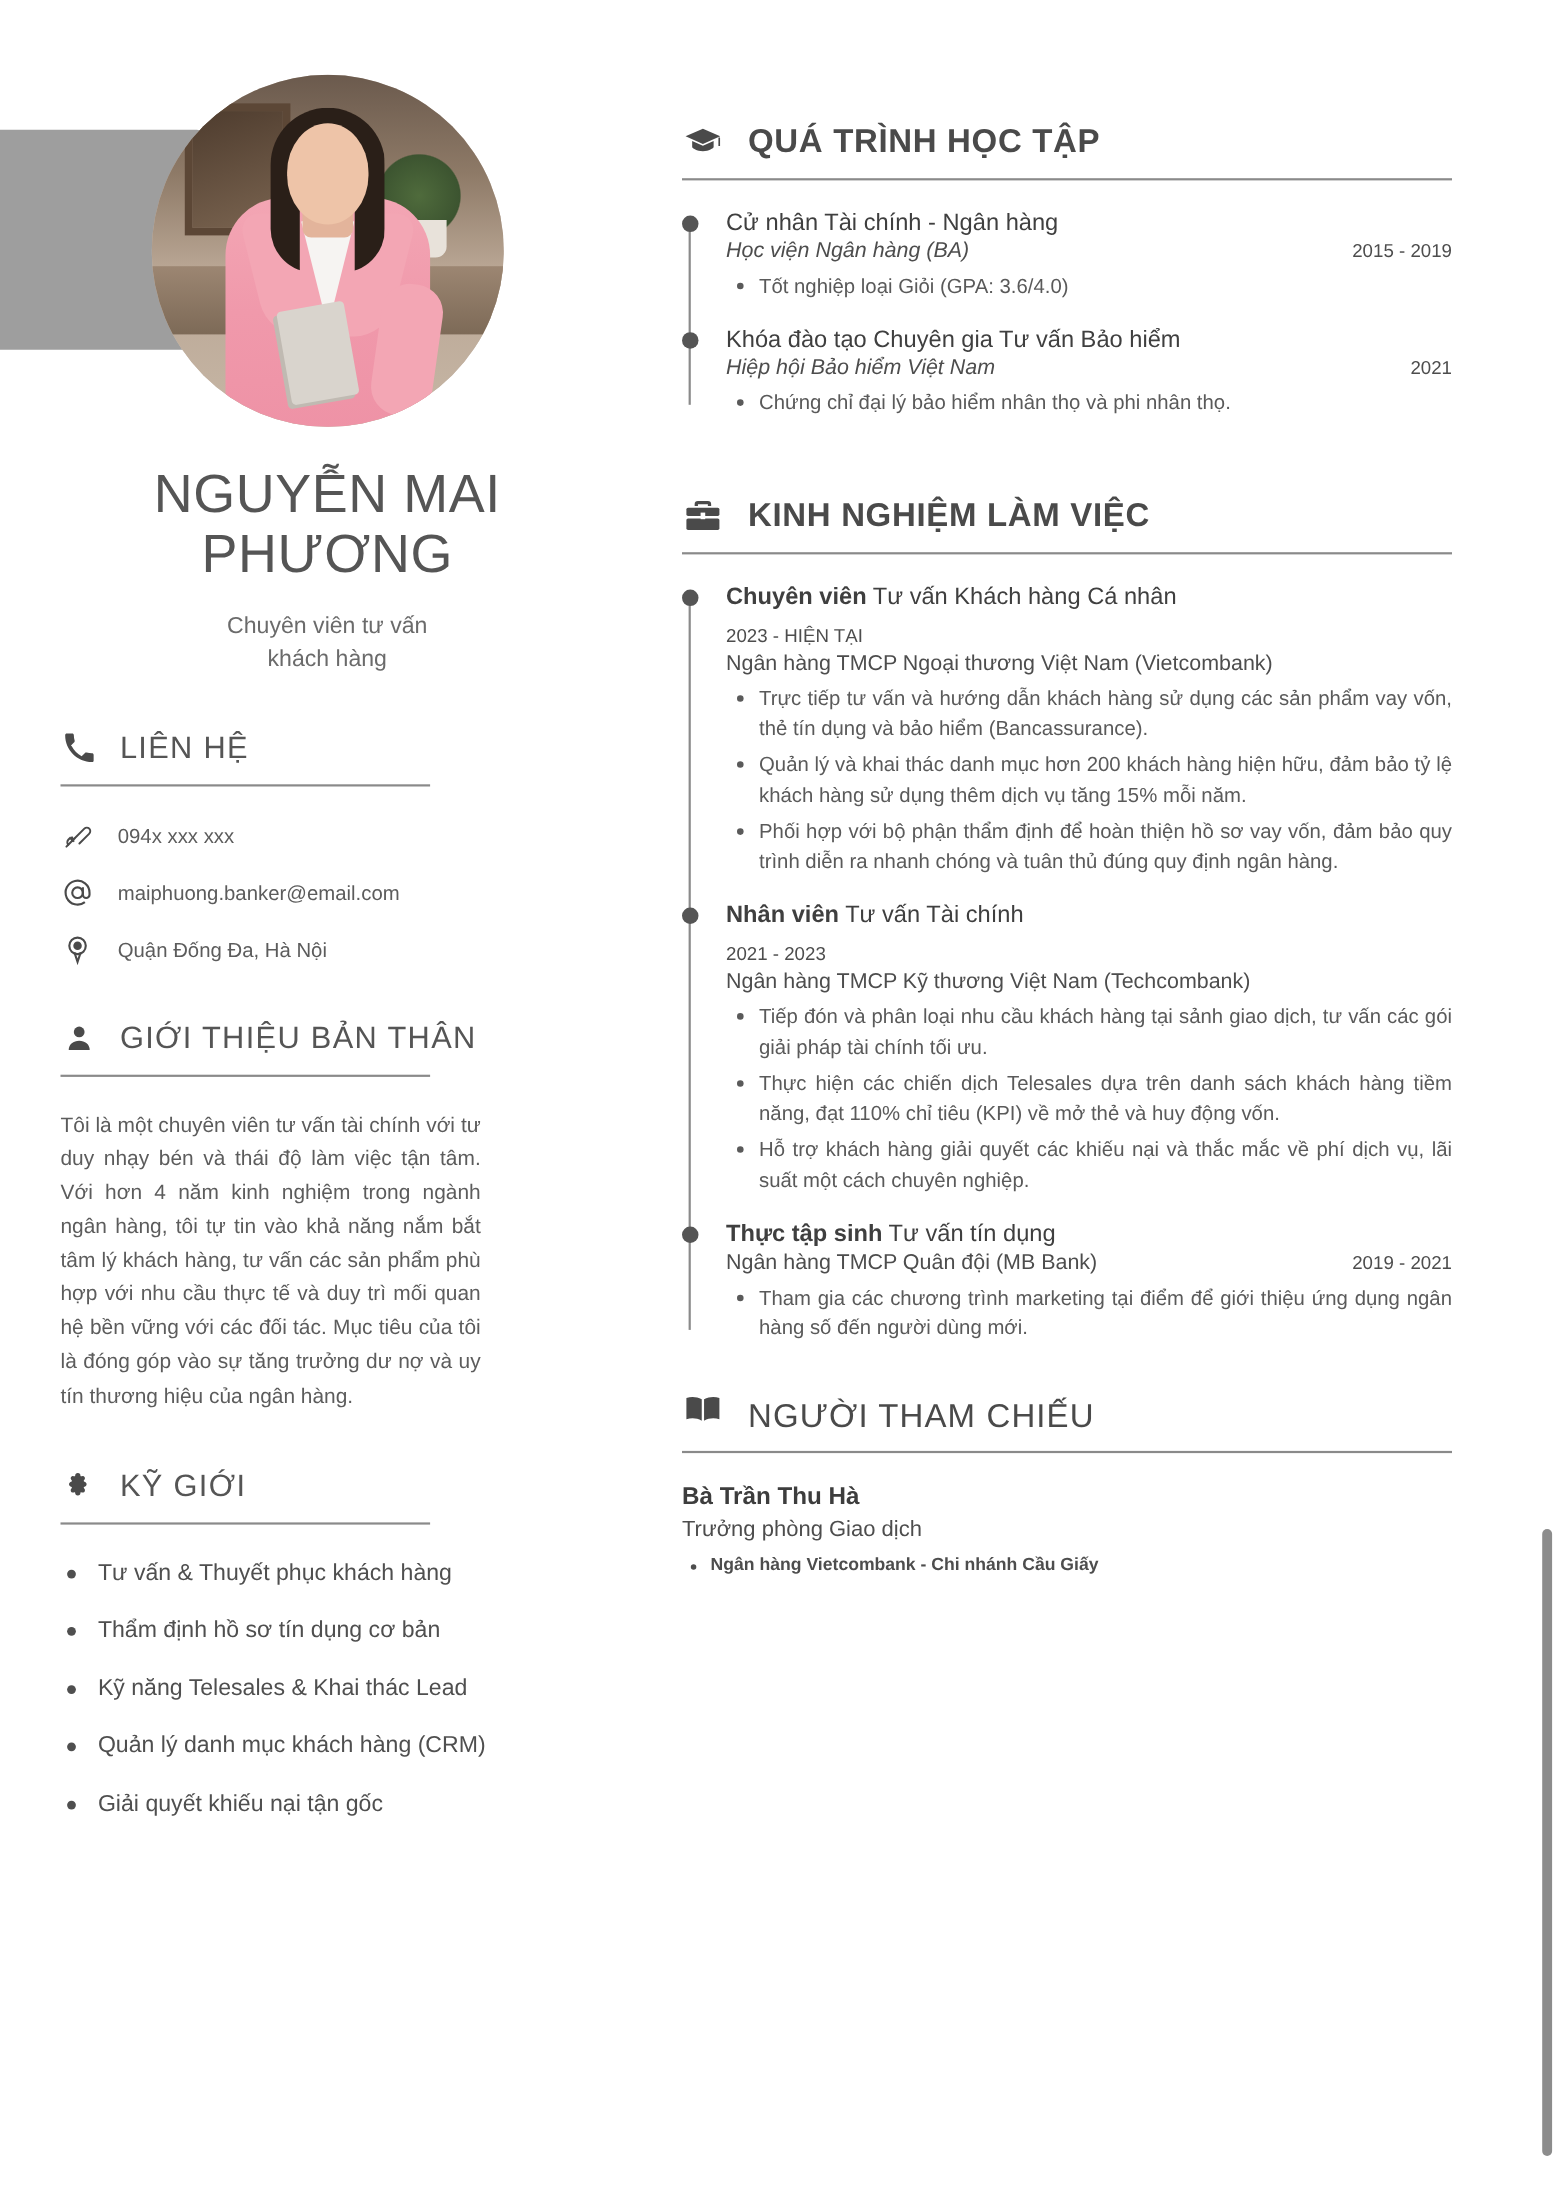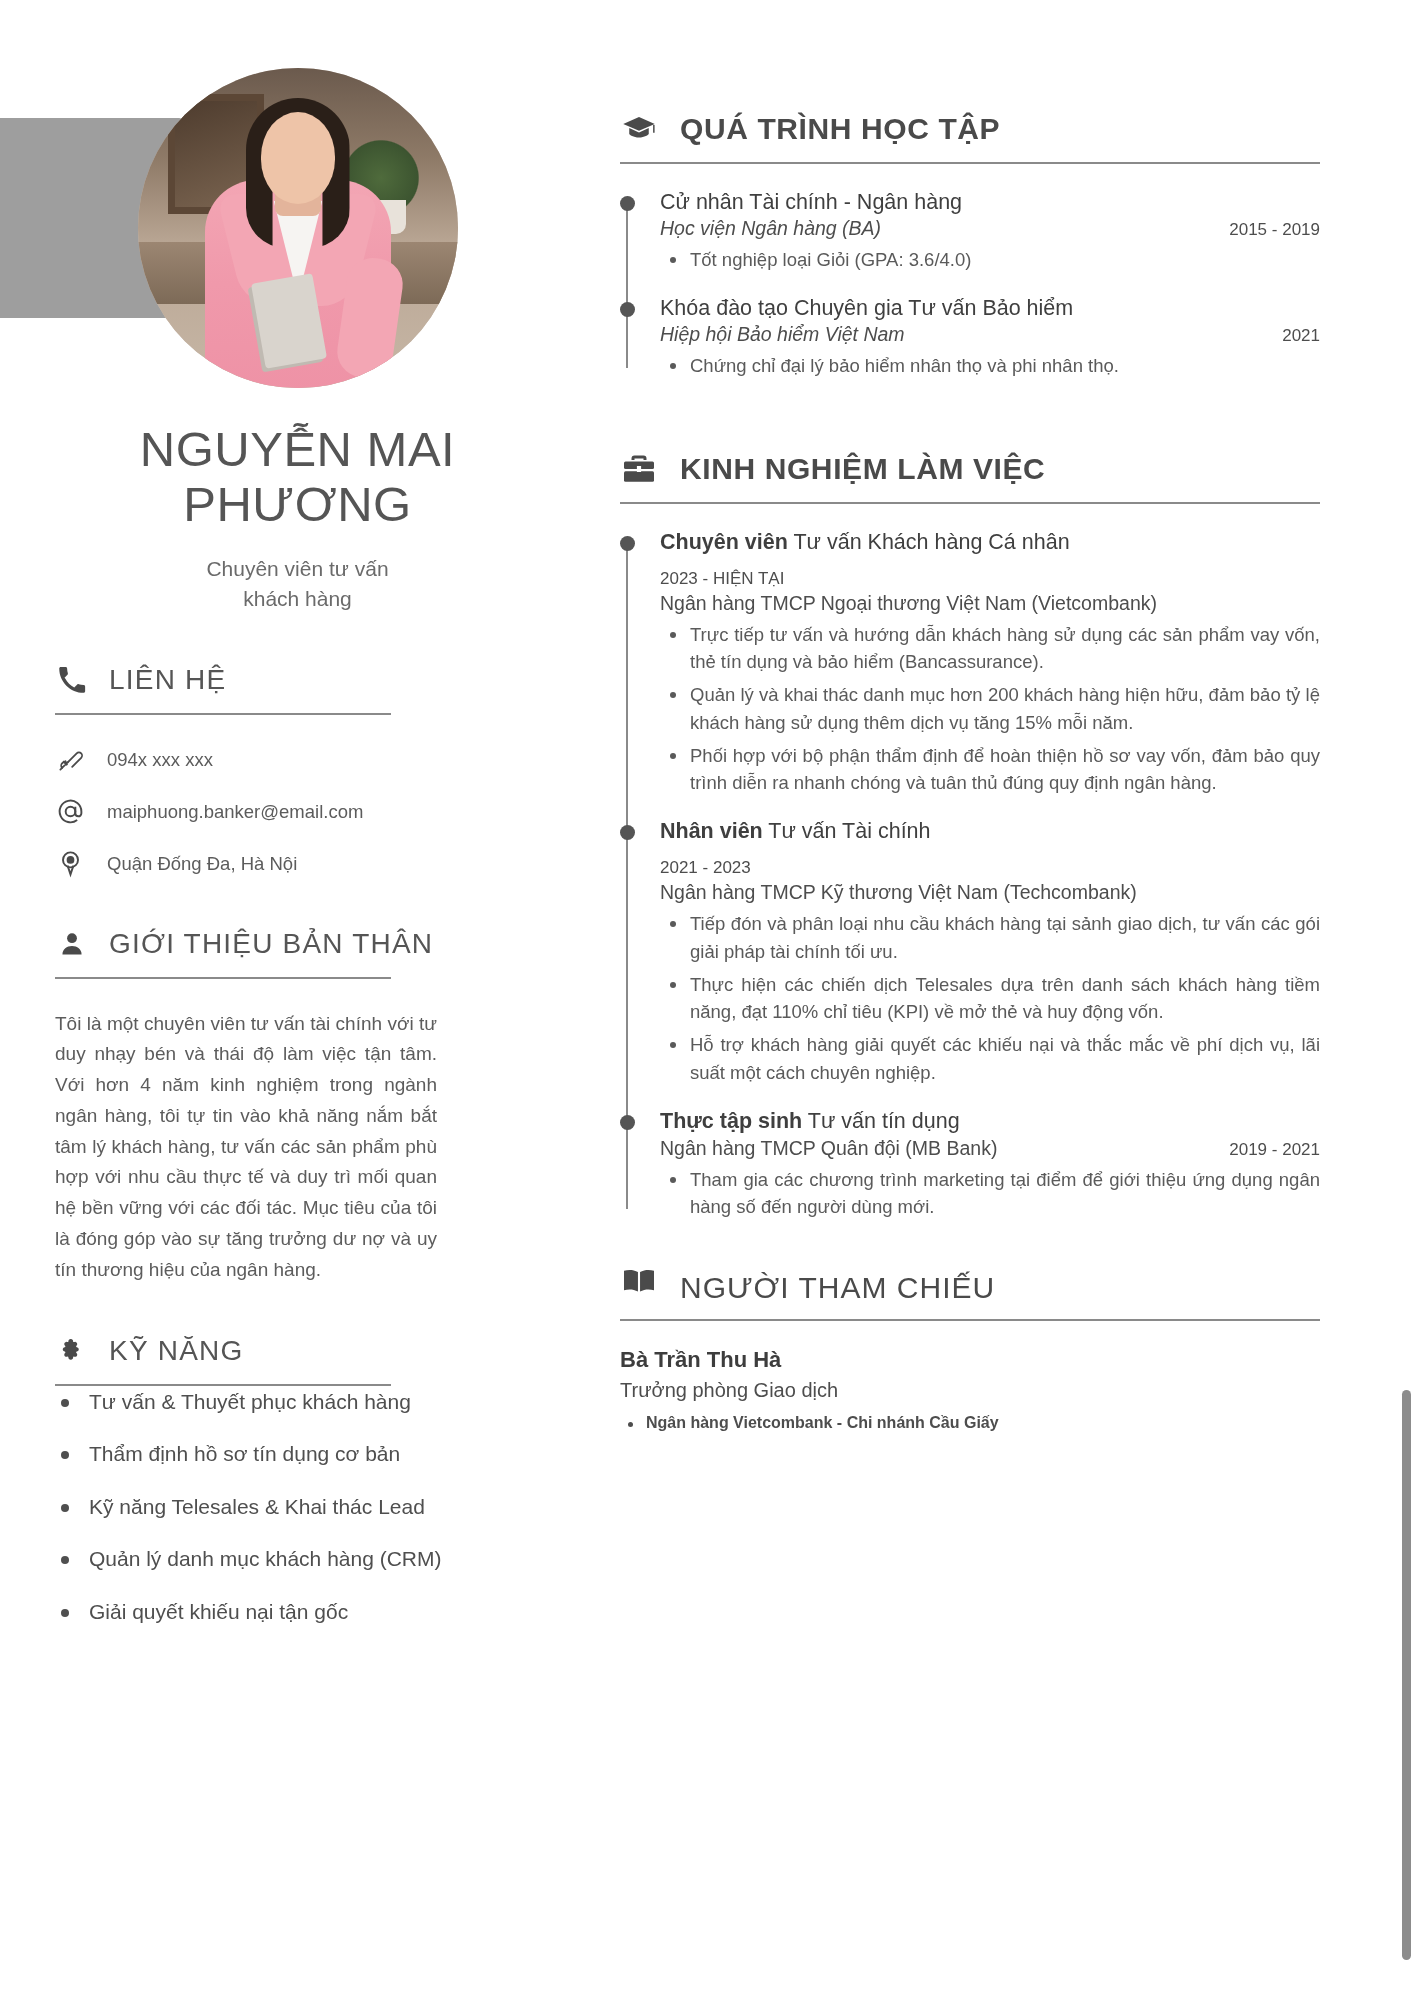--- a/index.html
+++ b/index.html
@@ -174,21 +174,21 @@
 
   .about-text {
     margin-top: 30px;
     font-size: 19px;
     line-height: 1.62;
     color: #5c5c5c;
     text-align: justify;
     width: 382px;
   }
 
-  .skills { list-style: none; width: 400px; }
+  .skills { margin-top: 28px; list-style: none; width: 400px; }
   .skills li {
     position: relative;
     padding-left: 34px;
     margin-bottom: 21px;
     font-size: 21px;
     line-height: 1.5;
     color: #4f4f4f;
   }
   .skills li::before {
     content: "";
@@ -378,21 +378,21 @@
     </div>
     <div class="rule"></div>
     <p class="about-text">Tôi là một chuyên viên tư vấn tài chính với tư duy nhạy bén và thái độ làm việc tận tâm. Với hơn 4 năm kinh nghiệm trong ngành ngân hàng, tôi tự tin vào khả năng nắm bắt tâm lý khách hàng, tư vấn các sản phẩm phù hợp với nhu cầu thực tế và duy trì mối quan hệ bền vững với các đối tác. Mục tiêu của tôi là đóng góp vào sự tăng trưởng dư nợ và uy tín thương hiệu của ngân hàng.</p>
 
     <div class="sec-head">
       <span class="sic">
         <svg viewBox="0 0 24 24" width="30" height="30" fill="#4a4a4a">
           <path d="M9.4 3.2a2 2 0 013.2 0c.5.7.1 1.3.5 1.6.5.3 1-.3 1.8-.1 1 .3 1.5 1.3 1.2 2.2-.2.7-.9.8-.8 1.4.1.6.9.5 1.5 1 .8.7.8 2 0 2.7-.6.5-1.4.4-1.5 1-.1.6.6.7.8 1.4.3 1-.2 2-1.2 2.2-.8.2-1.3-.4-1.8-.1-.4.3 0 .9-.5 1.6a2 2 0 01-3.2 0c-.5-.7-.1-1.3-.5-1.6-.5-.3-1 .3-1.8.1-1-.2-1.5-1.2-1.2-2.2.2-.7.9-.8.8-1.4-.1-.6-.9-.5-1.5-1-.8-.7-.8-2 0-2.7.6-.5 1.4-.4 1.5-1 .1-.6-.6-.7-.8-1.4-.3-.9.2-1.9 1.2-2.2.8-.2 1.3.4 1.8.1.4-.3 0-.9.5-1.6z"></path>
         </svg>
       </span>
-      <span class="stitle">KỸ NĂNG</span>
+      <span class="stitle">KỸ GIỚI</span>
     </div>
     <div class="rule"></div>
     <ul class="skills">
       <li>Tư vấn &amp; Thuyết phục khách hàng</li>
       <li>Thẩm định hồ sơ tín dụng cơ bản</li>
       <li>Kỹ năng Telesales &amp; Khai thác Lead</li>
       <li>Quản lý danh mục khách hàng (CRM)</li>
       <li>Giải quyết khiếu nại tận gốc</li>
     </ul>
   </div>

